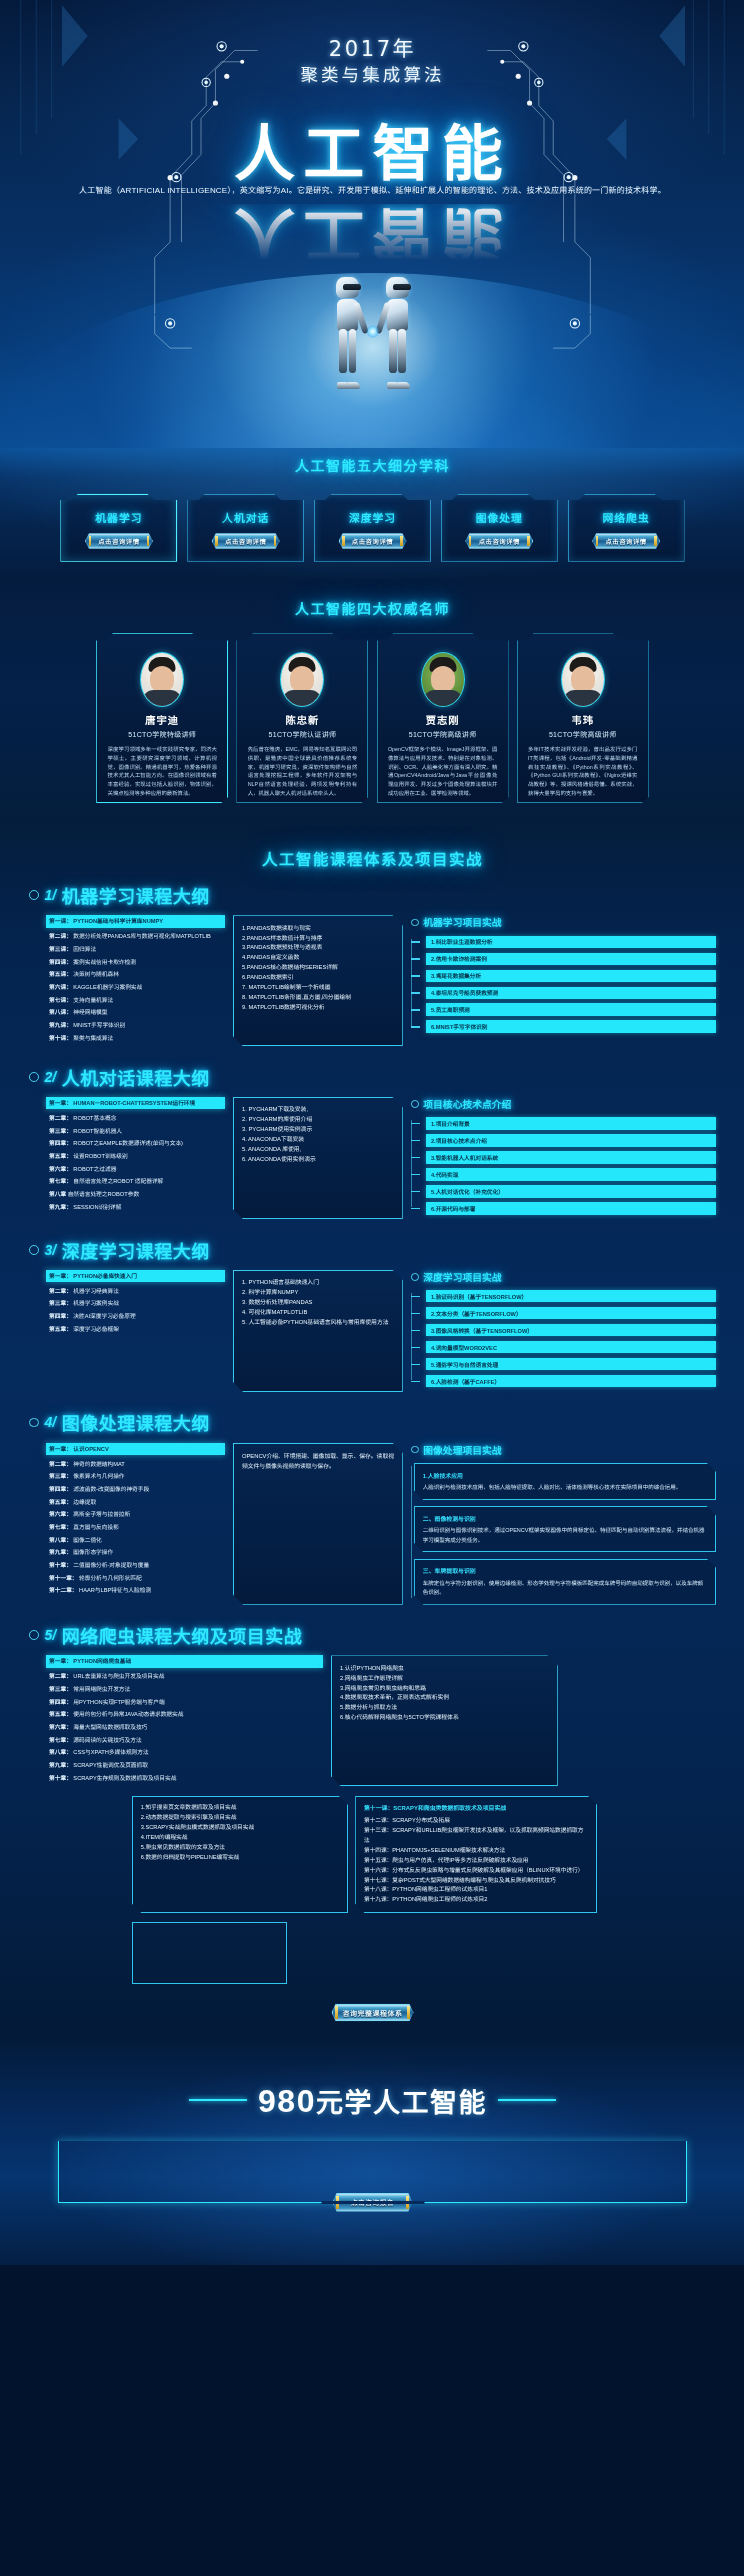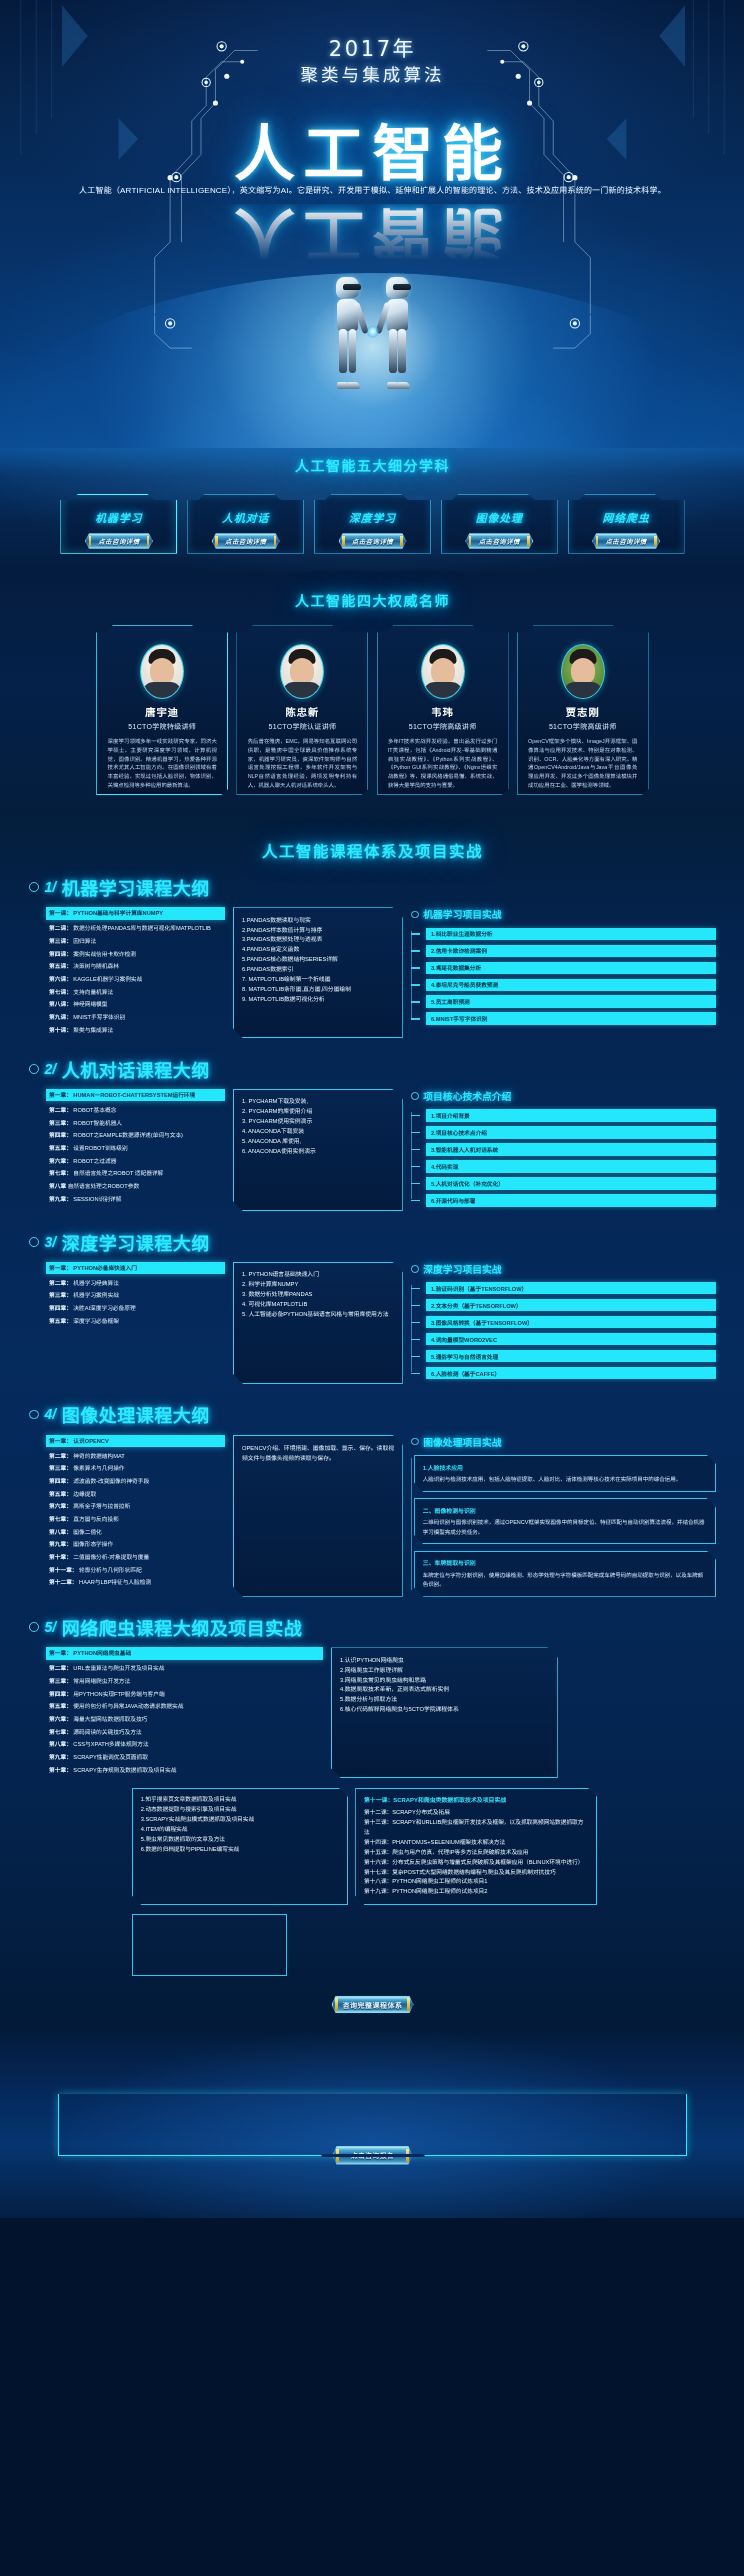--- a/index.html
+++ b/index.html
@@ -106,28 +106,27 @@
 
   
   .disciplines {
     position:relative; padding:7.2px 0 18.5px;
     background:
       radial-gradient(ellipse 618px 216px at 50% -10%, rgba(50,150,225,.42) 0%, rgba(6,36,84,0) 68%),
       linear-gradient(180deg,#0a4e95 0%,#073369 22%,#05244d 60%,#041c3e 100%);
   }
   .disc-row { display:flex; justify-content:center; gap:9.8px; margin-top:18.5px; }
   .disc-card {
-    position:relative; width:117px; height:60px;
+    position:relative; width:117px; height:68px;
     background:linear-gradient(180deg,rgba(5,36,78,.92),rgba(3,24,56,.94));
     border:0.7px solid rgba(60,190,245,.70);
     clip-path:polygon(0 6.2px,11.3px 6.2px,17.5px 0,87px 0,94px 6.2px,100% 6.2px,100% 100%,0 100%);
     box-shadow:0 0 8.2px rgba(40,170,240,.28) inset,0 0 6.2px rgba(35,165,240,.20);
     display:flex; flex-direction:column; align-items:center; justify-content:flex-start;
     padding-top:14.4px;
-    font-style:italic;
   }
   .disc-card.active { border-color:#4ff0ff; box-shadow:0 0 11.3px rgba(60,225,255,.55),0 0 10.3px rgba(40,200,255,.35) inset; }
   .disc-name {
     font-size:10.8px; font-weight:bold; color:#2ee9ff; letter-spacing:1px;
     text-shadow:0 0 4.6px #1ac8ff,0 0 11.3px #0a8fd0;
   }
   .btn-metal {
     position:relative; margin-top:8.2px; width:68px; height:15.5px;
     display:flex; align-items:center; justify-content:center;
     font-size:6.4px; letter-spacing:0.5px; color:#e9fbff; font-weight:bold;
@@ -418,39 +417,39 @@
             <div class="hair"></div>
             <div class="face"></div>
             <div class="body g"></div>
           </div>
         <div class="t-name">陈忠新</div>
         <div class="t-role">51CTO学院认证讲师</div>
         <div class="t-bio">先后曾在雅虎，EMC，网易等知名互联网公司供职，是雅虎中国全球最具价值推荐系统专家，机器学习研究员，资深软件架构师与自然语言处理挖掘工程师，多年软件开发架构与NLP自然语言处理经验，两项发明专利持有人，机器人聊天人机对话系统牵头人。</div>
       </div>
 
       <div class="t-card">
+        <div class="avatar bg-green">
+            <div class="hair"></div>
+            <div class="face"></div>
+            <div class="body g"></div>
+          </div>
+        <div class="t-name">贾志刚</div>
+        <div class="t-role">51CTO学院高级讲师</div>
+        <div class="t-bio">OpenCV框架多个模块、ImageJ开源框架、图像算法与应用开发技术、特别是在对象检测、识别、OCR、人脸美化等方面有深入研究。精通OpenCV4Android/Java与Java平台图像处理应用开发、开发过多个图像处理算法模块并成功应用在工业、医学检测等领域。</div>
+      </div>
+
+      <div class="t-card">
         <div class="avatar">
             <div class="hair"></div>
             <div class="face"></div>
             <div class="body g2"></div>
           </div>
         <div class="t-name">韦玮</div>
         <div class="t-role">51CTO学院高级讲师</div>
         <div class="t-bio">多年IT技术实战开发经验，曾出品发行过多门IT类课程，包括《Android开发-零基础到精通疯狂实战教程》、《Python系列实战教程》、《Python GUI系列实战教程》、《Nginx运维实战教程》等，授课风格通俗易懂、系统实战，获得大量学员的支持与喜爱。</div>
-      </div>
-
-      <div class="t-card">
-        <div class="avatar bg-green">
-            <div class="hair"></div>
-            <div class="face"></div>
-            <div class="body g"></div>
-          </div>
-        <div class="t-name">贾志刚</div>
-        <div class="t-role">51CTO学院高级讲师</div>
-        <div class="t-bio">OpenCV框架多个模块、ImageJ开源框架、图像算法与应用开发技术、特别是在对象检测、识别、OCR、人脸美化等方面有深入研究。精通OpenCV4Android/Java与Java平台图像处理应用开发、开发过多个图像处理算法模块并成功应用在工业、医学检测等领域。</div>
       </div>
 
     </div>
   </section>
 
   <section class="curriculum">
     <h2 class="sec-title cur-title">人工智能课程体系及项目实战</h2>
 
     <div class="module">
       <div class="mod-head">
@@ -868,20 +867,27 @@
         <div class="empty-frame"></div>
       </div>
 
       <div class="cta-mid">
         <div class="btn-metal lg">咨询完整课程体系</div>
       </div>
     </div>
   </section>
 
   <section class="price-sec">
+    <div class="price-line">
+      <span class="price-rule"></span>
+      <span class="price-txt">
+        <span class="num">980</span><span>元学人工智能</span>
+      </span>
+      <span class="price-rule"></span>
+    </div>
     <div class="bigframe">
       <div class="final-btn">
         <div class="btn-metal final">点击咨询报名</div>
       </div>
     </div>
   </section>
 
 </div>
 
 

